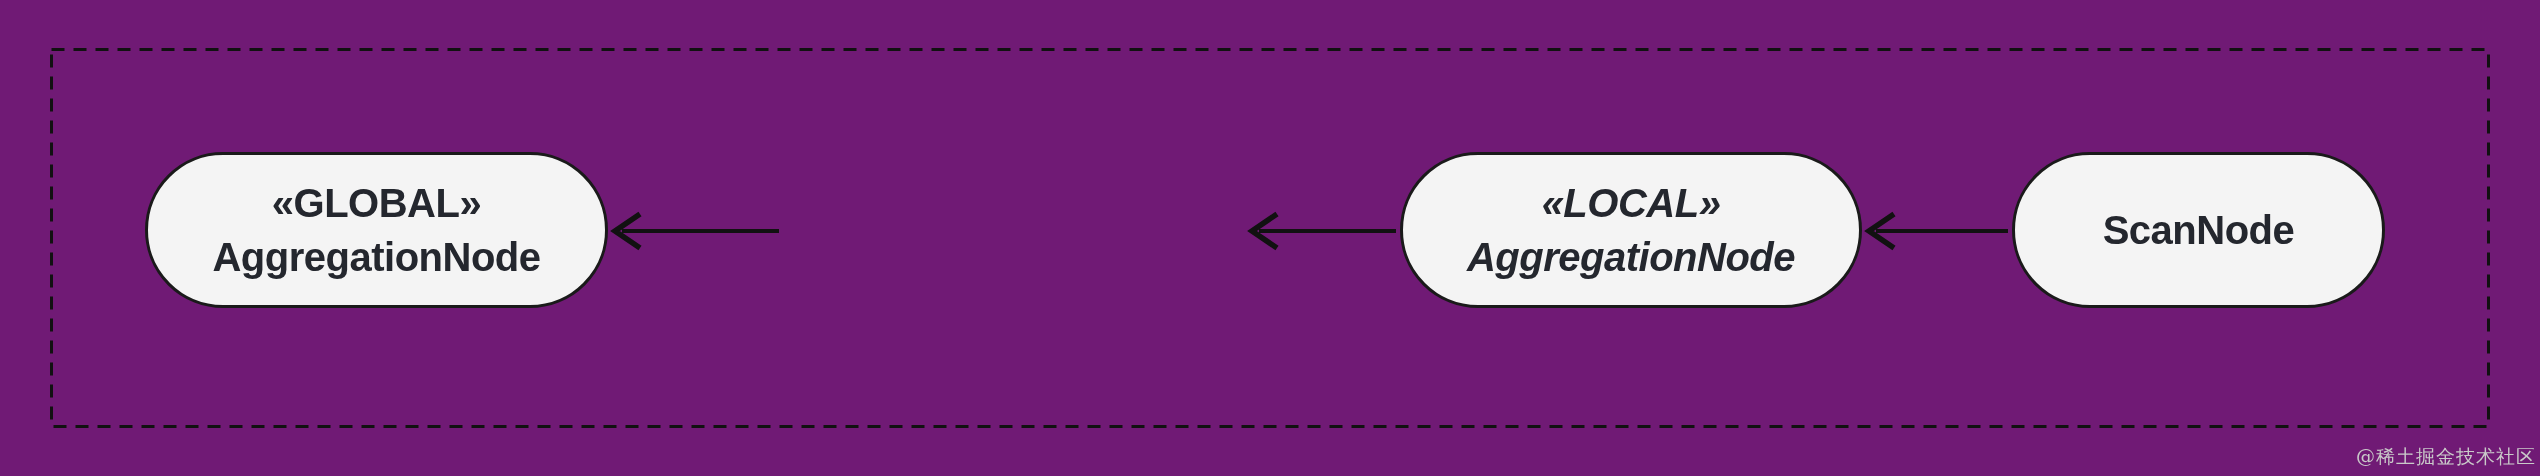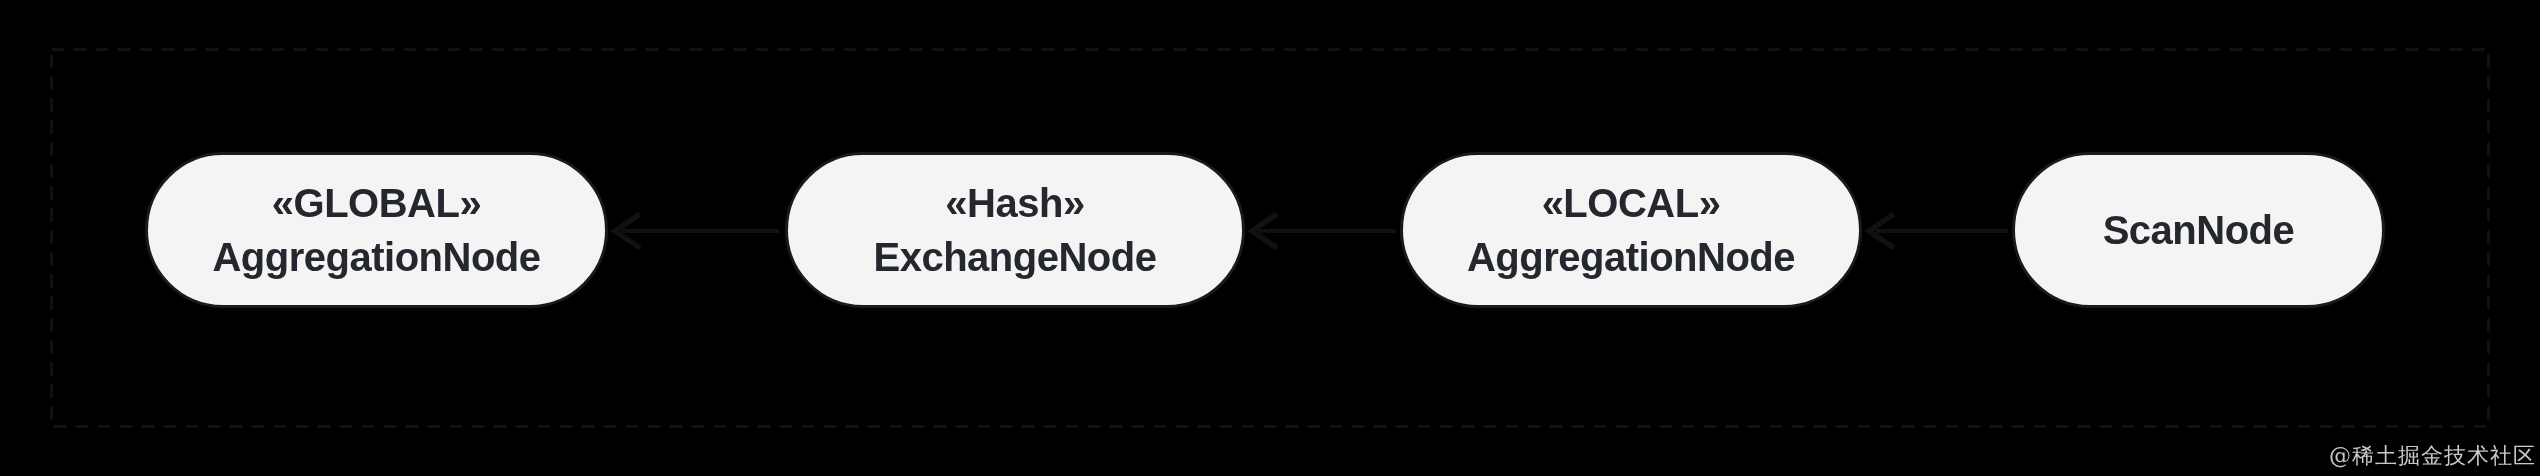--- a/index.html
+++ b/index.html
@@ -4,21 +4,21 @@
 <style>
   html, body {
     margin: 0;
     padding: 0;
     background: #ffffff;
   }
   .canvas {
     position: relative;
     width: 2540px;
     height: 476px;
-    background: #000000;
+    background: #701a75;
     font-family: "Liberation Sans", sans-serif;
     overflow: hidden;
   }
   .overlay-svg {
     position: absolute;
     left: 0;
     top: 0;
     width: 2540px;
     height: 476px;
     display: block;
@@ -39,28 +39,28 @@
     color: #24272e;
     font-weight: 700;
     font-size: 40px;
     line-height: 54px;
     letter-spacing: -0.5px;
     z-index: 2;
   }
   .node .line { display: block; white-space: nowrap; }
   #node-global { left: 145px; width: 463px; }
   #node-hash   { left: 785px; width: 460px; }
-  #node-local  { left: 1400px; width: 462px; }
+  #node-local  { left: 1400px; width: 462px; font-style: italic; }
   #node-scan   { left: 2012px; width: 373px; justify-content: center; }
   .watermark {
     position: absolute;
     top: 443px;
     right: 4px;
     font-family: "DejaVu Serif", serif;
-    font-size: 22px;
+    font-size: 19px;
     line-height: 26px;
     color: #c9c9c9;
     letter-spacing: 1px;
     z-index: 3;
     white-space: nowrap;
   }
 </style>
 </head>
 <body>
 
@@ -84,24 +84,20 @@
       <line x1="2008" y1="231" x2="1876" y2="231" stroke-width="4"></line>
       <path d="M 1894 214 L 1869 231 L 1894 248" stroke-width="5.5" stroke-linejoin="miter"></path>
     </g>
   </svg>
 
   <div class="node" id="node-global">
     <span class="line">«GLOBAL»</span>
     <span class="line">AggregationNode</span>
   </div>
 
-  <div class="node" id="node-hash">
-    <span class="line">«Hash»</span>
-    <span class="line">ExchangeNode</span>
-  </div>
 
   <div class="node" id="node-local">
     <span class="line">«LOCAL»</span>
     <span class="line">AggregationNode</span>
   </div>
 
   <div class="node" id="node-scan">
     <span class="line">ScanNode</span>
   </div>
 

